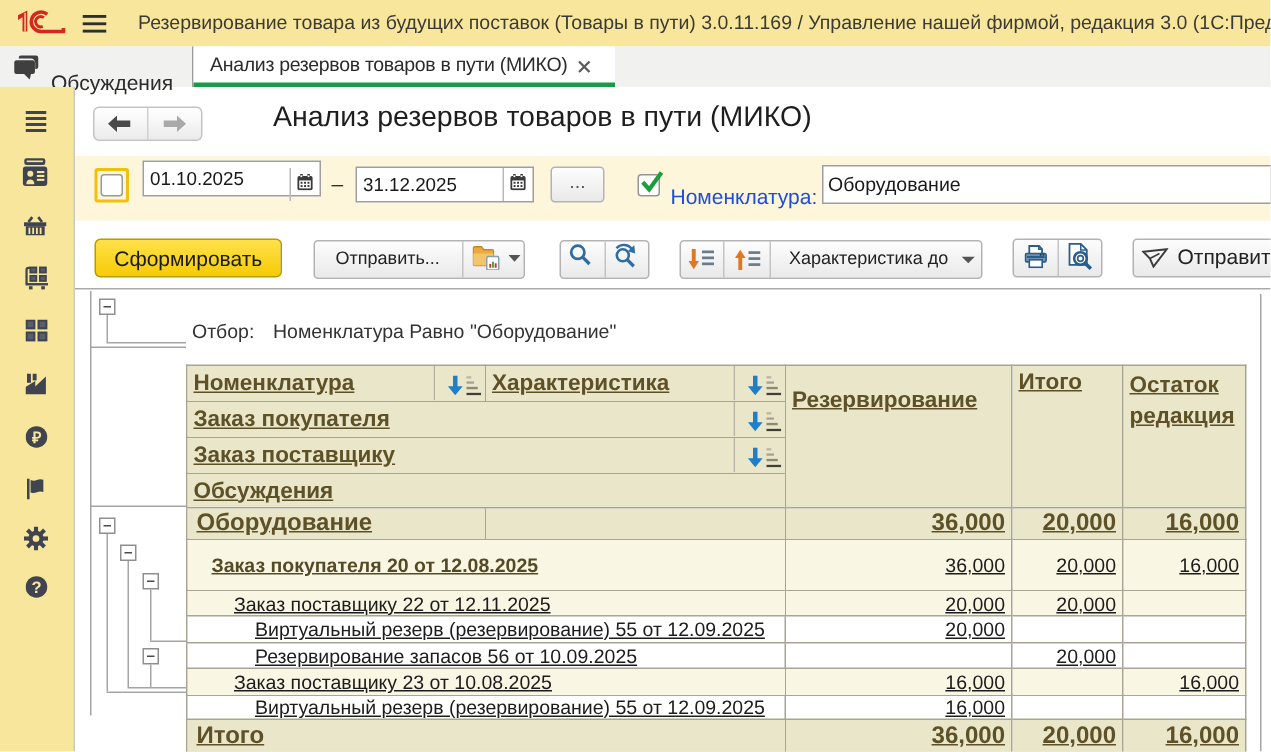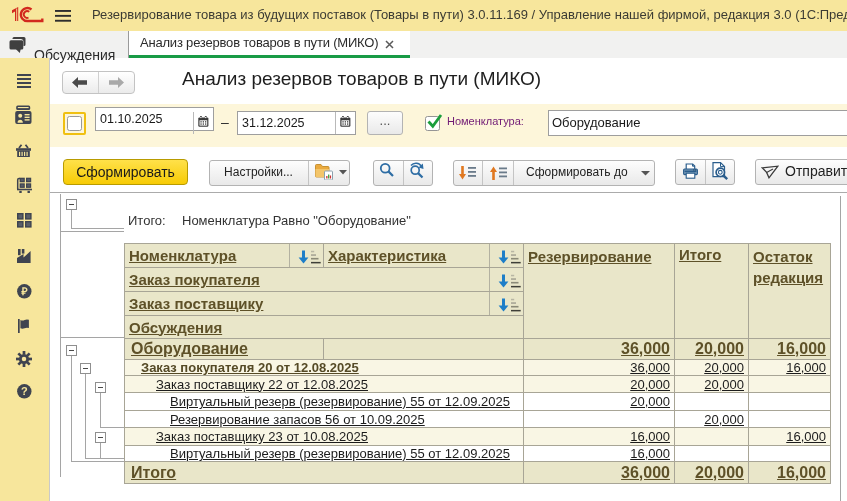--- a/index.html
+++ b/index.html
@@ -211,28 +211,28 @@
       <rect x="2.4" y="7.4" width="1.3" height="1.3"></rect>
       <rect x="4.7" y="7.4" width="1.3" height="1.3"></rect>
       <rect x="7" y="7.4" width="1.3" height="1.3"></rect>
     </g>
 </svg>
 <div class="btn" style="left:367px;top:111px;width:36px;height:24px;text-align:center;line-height:18px;font-size:13px;color:#555;">...</div>
 <div class="abs" style="left:425px;top:116px;width:15px;height:15px;border:1.5px solid #959595;border-radius:2.5px;background:#fff;"></div>
 <svg class="abs" style="left:426px;top:112px" width="17" height="17">
     <path d="M2.5,9.5 L6.8,14.3 L15,3" fill="none" stroke="#1b9e3c" stroke-width="2.8"></path>
   </svg>
-<div class="abs" style="left:447px;top:108px;height:26px;line-height:26px;font-size:11px;color:#701a75;">Номенклатура:</div>
+<div class="abs" style="left:447px;top:118px;height:26px;line-height:26px;font-size:14px;color:#1d4ed8;">Номенклатура:</div>
 <div class="inp" style="left:548px;top:110px;width:300px;height:26px;line-height:24px;font-size:13px;">
     <span style="position:absolute;left:3px;">Оборудование</span>
   </div>
 
 <div class="abs" style="left:63px;top:159px;width:125px;height:26px;background:linear-gradient(#ffe14a,#f7cb05);border:1px solid #b89b00;border-radius:4px;text-align:center;line-height:24px;font-size:14px;color:#191919;">Сформировать</div>
 <div class="btn" style="left:209px;top:160px;width:141px;height:26px;"></div>
-<div class="abs" style="left:209px;top:160px;width:99px;height:26px;text-align:center;line-height:25px;font-size:12px;color:#222;">Настройки...</div>
+<div class="abs" style="left:209px;top:160px;width:99px;height:26px;text-align:center;line-height:25px;font-size:12px;color:#222;">Отправить...</div>
 <div class="abs" style="left:308px;top:161px;width:1px;height:24px;background:#c4c4c4;"></div>
 <svg class="abs" style="left:315px;top:163px" width="19" height="17" viewBox="0 0 19 17">
  <path d="M0.5,2.5 a1,1 0 0 1 1,-1 h4.5 l1.5,2 h5.5 a1,1 0 0 1 1,1 v8.5 a1,1 0 0 1 -1,1 h-11.5 a1,1 0 0 1 -1,-1 z" fill="#eaaa3e" stroke="#c28a28" stroke-width="0.9"></path>
  <path d="M0.5,6 h13.5 v7 a1,1 0 0 1 -1,1 h-11.5 a1,1 0 0 1 -1,-1 z" fill="#f3c56a"></path>
  <rect x="9.5" y="8" width="8" height="9" rx="1" fill="#fff" stroke="#8aa0ae" stroke-width="1"></rect>
  <rect x="11.2" y="13" width="1.3" height="2.5" fill="#cc3333"></rect>
     <rect x="13" y="11.5" width="1.3" height="4" fill="#44aa44"></rect>
     <rect x="14.8" y="12.5" width="1.3" height="3" fill="#cc3333"></rect>
 </svg>
 <svg class="abs" style="left:339px;top:170px" width="8" height="5">
@@ -260,21 +260,21 @@
     <rect x="9" y="5" width="8" height="1.8" fill="#6a7b8a"></rect>
     <rect x="9" y="9" width="8" height="1.8" fill="#6a7b8a"></rect>
   </svg>
 <svg class="abs" style="left:490px;top:166px" width="17" height="14" viewBox="0 0 17 14">
     <rect x="2.2" y="5" width="2.6" height="9" fill="#e07820"></rect>
     <polygon points="0,6 7,6 3.5,0.5" fill="#e07820"></polygon>
     <rect x="9" y="1.5" width="8" height="1.8" fill="#6a7b8a"></rect>
     <rect x="9" y="5.5" width="8" height="1.8" fill="#6a7b8a"></rect>
     <rect x="9" y="9.5" width="8" height="1.8" fill="#6a7b8a"></rect>
   </svg>
-<div class="abs" style="left:526px;top:160px;height:26px;line-height:25px;font-size:12px;color:#222;">Сформировать до</div>
+<div class="abs" style="left:526px;top:160px;height:26px;line-height:25px;font-size:12px;color:#222;">Характеристика до</div>
 <svg class="abs" style="left:641px;top:171px" width="9" height="5">
     <polygon points="0,0 9,0 4.5,4.5" fill="#555"></polygon>
   </svg>
 <div class="btn" style="left:675px;top:159px;width:60px;height:26px;"></div>
 <div class="abs" style="left:705px;top:160px;width:1px;height:24px;background:#c4c4c4;"></div>
 <svg class="abs" style="left:683px;top:163px" width="15" height="16" viewBox="0 0 15 16">
  <path d="M3.2,6 V1 h6.5 l2,2 v3" fill="#fff" stroke="#2a5d8c" stroke-width="1.2"></path>
  <path d="M9.5,1 v2.2 h2.2" fill="none" stroke="#2a5d8c" stroke-width="1"></path>
  <rect x="0.6" y="6" width="13.8" height="5.6" rx="1" fill="#7396b5" stroke="#2a5d8c" stroke-width="1.1"></rect>
  <rect x="1.6" y="7.6" width="11.8" height="1.4" fill="#2a5d8c"></rect>
@@ -296,21 +296,21 @@
   </svg>
 <div class="abs" style="left:785px;top:159px;height:26px;line-height:25px;font-size:14px;color:#222;">Отправить</div>
 <div class="line" style="left:50px;top:192px;width:797px;height:1px;background:#ababab;"></div>
 
 <div class="line" style="left:60px;top:194px;width:1px;height:283px;"></div>
 <div class="line" style="left:840px;top:196px;width:1px;height:305px;"></div>
 <div class="ebox" style="left:66px;top:199px;"></div>
 <div class="line" style="left:71px;top:210px;width:1px;height:18px;"></div>
 <div class="line" style="left:71px;top:228px;width:53px;height:1px;"></div>
 <div class="line" style="left:60px;top:231px;width:64px;height:1px;"></div>
-<div class="abs" style="left:128px;top:213px;font-size:13px;color:#333;">Итого:</div>
+<div class="abs" style="left:128px;top:213px;font-size:13px;color:#333;">Отбор:</div>
 <div class="abs" style="left:182px;top:213px;font-size:13px;color:#333;">Номенклатура Равно "Оборудование"</div>
 <div class="line" style="left:60px;top:337px;width:64px;height:1px;"></div>
 <div class="ebox" style="left:66px;top:345px;"></div>
 <div class="ebox" style="left:80px;top:363px;"></div>
 <div class="ebox" style="left:95px;top:382px;"></div>
 <div class="ebox" style="left:95px;top:432px;"></div>
 <div class="line" style="left:71px;top:356px;width:1px;height:105px;"></div>
 <div class="line" style="left:85px;top:374px;width:1px;height:84px;"></div>
 <div class="line" style="left:100px;top:393px;width:1px;height:34px;"></div>
 <div class="line" style="left:100px;top:443px;width:1px;height:15px;"></div>
@@ -339,21 +339,21 @@
           </svg></td>
         <td class="h">Характеристика<svg class="sorti" width="34" height="23" viewBox="0 0 34 23">
             <rect x="0" y="0" width="1" height="23" fill="#b3b1a1"></rect>
             <rect x="13" y="6.5" width="3" height="8" fill="#1e7ec8"></rect>
             <polygon points="9.6,13.5 19.4,13.5 14.5,19.5" fill="#1e7ec8"></polygon>
             <rect x="22" y="6.8" width="3.2" height="1.5" fill="#b8b6a4"></rect>
             <rect x="22" y="10.3" width="5" height="1.5" fill="#a3a192"></rect>
             <rect x="22" y="13.9" width="7.5" height="1.6" fill="#8b8a78"></rect>
             <rect x="22" y="17.9" width="9.7" height="1.5" fill="#3f3f38"></rect>
           </svg></td>
-        <td class="h" rowspan="4" style="vertical-align:top;padding-top:4px;">Резервирование</td>
+        <td class="h" rowspan="4" style="vertical-align:top;padding-top:14px;">Резервирование</td>
         <td class="h" rowspan="4" style="vertical-align:top;padding-top:2px;">Итого</td>
         <td class="h" rowspan="4" style="vertical-align:top;padding-top:2px;white-space:normal;line-height:21px;">Остаток редакция</td>
       </tr>
 <tr style="height:24px">
         <td class="h" colspan="2">Заказ покупателя<svg class="sorti" width="34" height="23" viewBox="0 0 34 23">
             <rect x="0" y="0" width="1" height="23" fill="#b3b1a1"></rect>
             <rect x="13" y="6.5" width="3" height="8" fill="#1e7ec8"></rect>
             <polygon points="9.6,13.5 19.4,13.5 14.5,19.5" fill="#1e7ec8"></polygon>
             <rect x="22" y="6.8" width="3.2" height="1.5" fill="#b8b6a4"></rect>
             <rect x="22" y="10.3" width="5" height="1.5" fill="#a3a192"></rect>
@@ -375,28 +375,28 @@
 <tr style="height:23px">
         <td class="h" colspan="2">Обсуждения</td>
       </tr>
 <tr style="height:21px">
         <td class="g" style="padding-left:6px;">Оборудование</td>
         <td class="g"></td>
         <td class="g n">36,000</td>
         <td class="g n">20,000</td>
         <td class="g n">16,000</td>
       </tr>
-<tr style="height:16px">
+<tr style="height:34px">
         <td class="g2" colspan="2" style="padding-left:16px;">Заказ покупателя 20 от 12.08.2025</td>
         <td class="c n">36,000</td>
         <td class="c n">20,000</td>
         <td class="c n">16,000</td>
       </tr>
 <tr style="height:17px">
-        <td class="c" colspan="2" style="padding-left:31px;">Заказ поставщику 22 от 12.08.2025</td>
+        <td class="c" colspan="2" style="padding-left:31px;">Заказ поставщику 22 от 12.11.2025</td>
         <td class="c n">20,000</td>
         <td class="c n">20,000</td>
         <td class="c n"></td>
       </tr>
 <tr style="height:18px">
         <td colspan="2" style="padding-left:45px;">Виртуальный резерв (резервирование) 55 от 12.09.2025</td>
         <td class="n">20,000</td>
         <td class="n"></td>
         <td class="n"></td>
       </tr>

